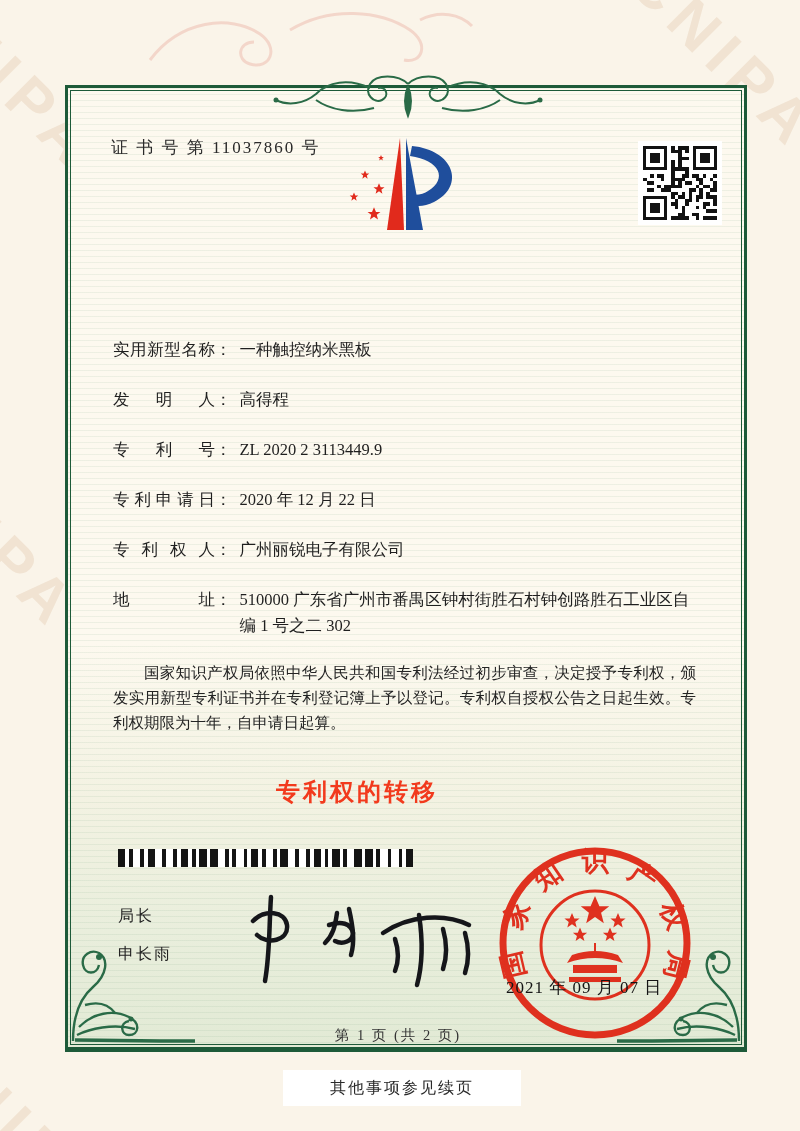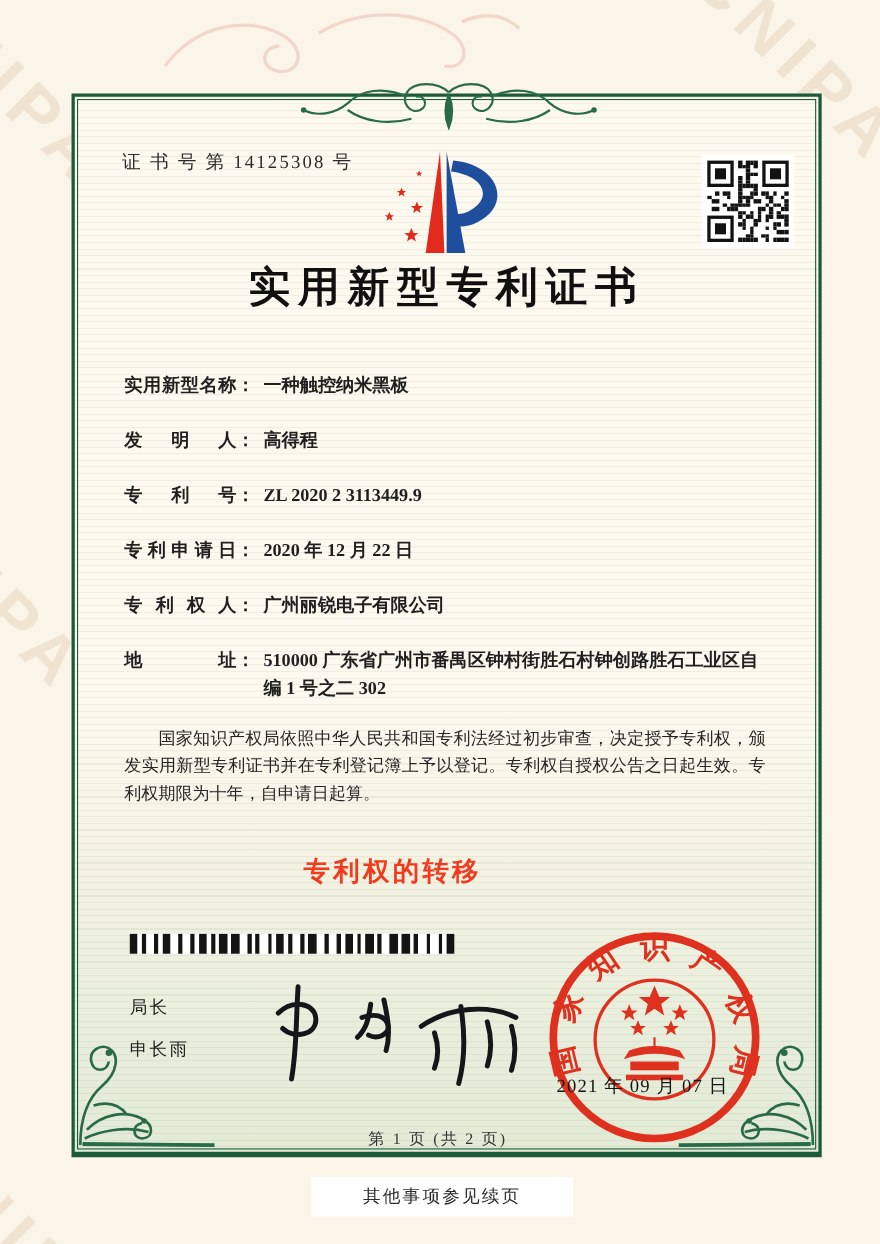--- a/index.html
+++ b/index.html
@@ -20,28 +20,28 @@
   .cert-no{position:absolute;left:43px;top:48px;font-size:17px;letter-spacing:2px;color:#2a2a2a;}
   .logo{position:absolute;left:268px;top:44px;width:132px;height:104px;}
   .qr{position:absolute;left:570px;top:53px;width:84px;height:84px;background:#fff;padding:5px;box-sizing:border-box;}
   .qr-grid{position:relative;width:74px;height:74px;background:#fff;}
   .qr-cell{position:absolute;background:#121212;}
   .finder{position:absolute;width:24px;height:24px;border:3.5px solid #121212;box-sizing:border-box;background:#fff;}
   .finder>div{position:absolute;left:3.5px;top:3.5px;width:10px;height:10px;background:#121212;}
   .title{position:absolute;left:0;right:0;top:148px;text-align:center;font-size:38px;font-weight:bold;
          letter-spacing:7px;color:#101010;}
   .fields{position:absolute;left:45px;right:50px;top:251px;font-size:16.5px;}
-  .frow{display:flex;line-height:22px;margin-bottom:26px;font-weight:bold;}
+  .frow{display:flex;line-height:22px;margin-bottom:26px;}
   .frow .lbl{display:inline-block;width:102px;text-align:justify;text-align-last:justify;flex:none;white-space:pre;}
   .frow .colon{flex:none;margin-right:8px;}
   .frow .val{flex:1;line-height:26px;margin-top:-2px;}
   .frow.addr{margin-bottom:6px;}
   .grant{display:flex;line-height:22px;}
   .grant .pair1{width:310px;flex:none;}
-  .paras{position:absolute;left:45px;right:48px;top:572px;font-size:15.5px;line-height:25px;color:#242424;text-align:justify;font-family:Liberation Mono, monospace;}
+  .paras{position:absolute;left:45px;right:48px;top:572px;font-size:15.5px;line-height:25px;color:#242424;text-align:justify;}
   .paras p{margin:0;text-indent:2em;}
   .stamp{position:absolute;left:208px;top:688px;font-family:"Liberation Sans","DejaVu Sans",sans-serif;
          font-weight:bold;font-size:24px;letter-spacing:3px;color:#f23a1d;}
   .barcode{position:absolute;left:50px;top:761px;height:18px;display:flex;}
   .barcode span{display:block;height:18px;}
   .director{position:absolute;left:50px;top:818px;font-family:"Liberation Sans","DejaVu Sans",sans-serif;
             font-size:16px;color:#222;}
   .director div{margin-bottom:17px;letter-spacing:2px;}
   .sig{position:absolute;left:165px;top:793px;}
   .seal{position:absolute;left:427px;top:755px;width:200px;height:200px;opacity:.95;}
@@ -106,21 +106,21 @@
       <path d="M10,78 C24,64 44,60 60,68 C72,74 70,86 60,86 C52,86 50,74 60,72"></path>
       <path d="M16,56 C30,52 40,56 46,64"></path>
       <path d="M8,86 C20,80 44,74 66,80"></path>
       <circle cx="30" cy="8" r="3" fill="#2a6b47" stroke="none"></circle>
       <circle cx="62" cy="70" r="2.5" fill="#2a6b47" stroke="none"></circle>
     </g>
   </svg>
 
   <div class="content">
 
-    <div class="cert-no">证 书 号 第 14125308 号</div>
+    <div class="cert-no">证 书 号 第 11037860 号</div>
 
     <svg class="logo" viewBox="0 0 132 104">
       <path d="M76,14 C118,18 130,54 98,70 C90,74 82,75 77,73 L74,62 C80,64 88,62 92,59 C112,47 104,28 74,24 Z" fill="#1f4e9c"></path>
       <path d="M70,6 L87,98 L70,98 Z" fill="#1f4e9c"></path>
       <path d="M64,6 L68,98 L51,98 Z" fill="#e12a1c"></path>
       <g fill="#e12a1c">
         <path d="M0,-10 L2.94,-3.09 L9.51,-3.09 L4.05,1.18 L5.88,8.09 L0,4 L-5.88,8.09 L-4.05,1.18 L-9.51,-3.09 L-2.94,-3.09 Z" transform="translate(45,26) scale(0.30)"></path>
         <path d="M0,-10 L2.94,-3.09 L9.51,-3.09 L4.05,1.18 L5.88,8.09 L0,4 L-5.88,8.09 L-4.05,1.18 L-9.51,-3.09 L-2.94,-3.09 Z" transform="translate(29,43) scale(0.45)"></path>
         <path d="M0,-10 L2.94,-3.09 L9.51,-3.09 L4.05,1.18 L5.88,8.09 L0,4 L-5.88,8.09 L-4.05,1.18 L-9.51,-3.09 L-2.94,-3.09 Z" transform="translate(43,57) scale(0.58)"></path>
         <path d="M0,-10 L2.94,-3.09 L9.51,-3.09 L4.05,1.18 L5.88,8.09 L0,4 L-5.88,8.09 L-4.05,1.18 L-9.51,-3.09 L-2.94,-3.09 Z" transform="translate(18,65) scale(0.45)"></path>
@@ -253,21 +253,20 @@
           <div class="qr-cell" style="left: 38.72px; top: 70.4px; width: 3.52px; height: 3.52px;"></div>
           <div class="qr-cell" style="left: 42.24px; top: 70.4px; width: 3.52px; height: 3.52px;"></div>
           <div class="qr-cell" style="left: 52.8px; top: 70.4px; width: 3.52px; height: 3.52px;"></div>
           <div class="qr-cell" style="left: 59.84px; top: 70.4px; width: 3.52px; height: 3.52px;"></div>
           <div class="qr-cell" style="left: 63.36px; top: 70.4px; width: 3.52px; height: 3.52px;"></div>
           <div class="qr-cell" style="left: 66.88px; top: 70.4px; width: 3.52px; height: 3.52px;"></div>
           <div class="qr-cell" style="left: 70.4px; top: 70.4px; width: 3.52px; height: 3.52px;"></div>
         </div>
     </div>
 
-    <div class="title">实用新型专利证书</div>
 
     <div class="fields">
       <div class="frow">
         <span class="lbl">实用新型名称</span>
           <span class="colon">：</span>
         <span class="val">一种触控纳米黑板</span>
       </div>
       <div class="frow">
         <span class="lbl">发明人</span>
           <span class="colon">：</span>

